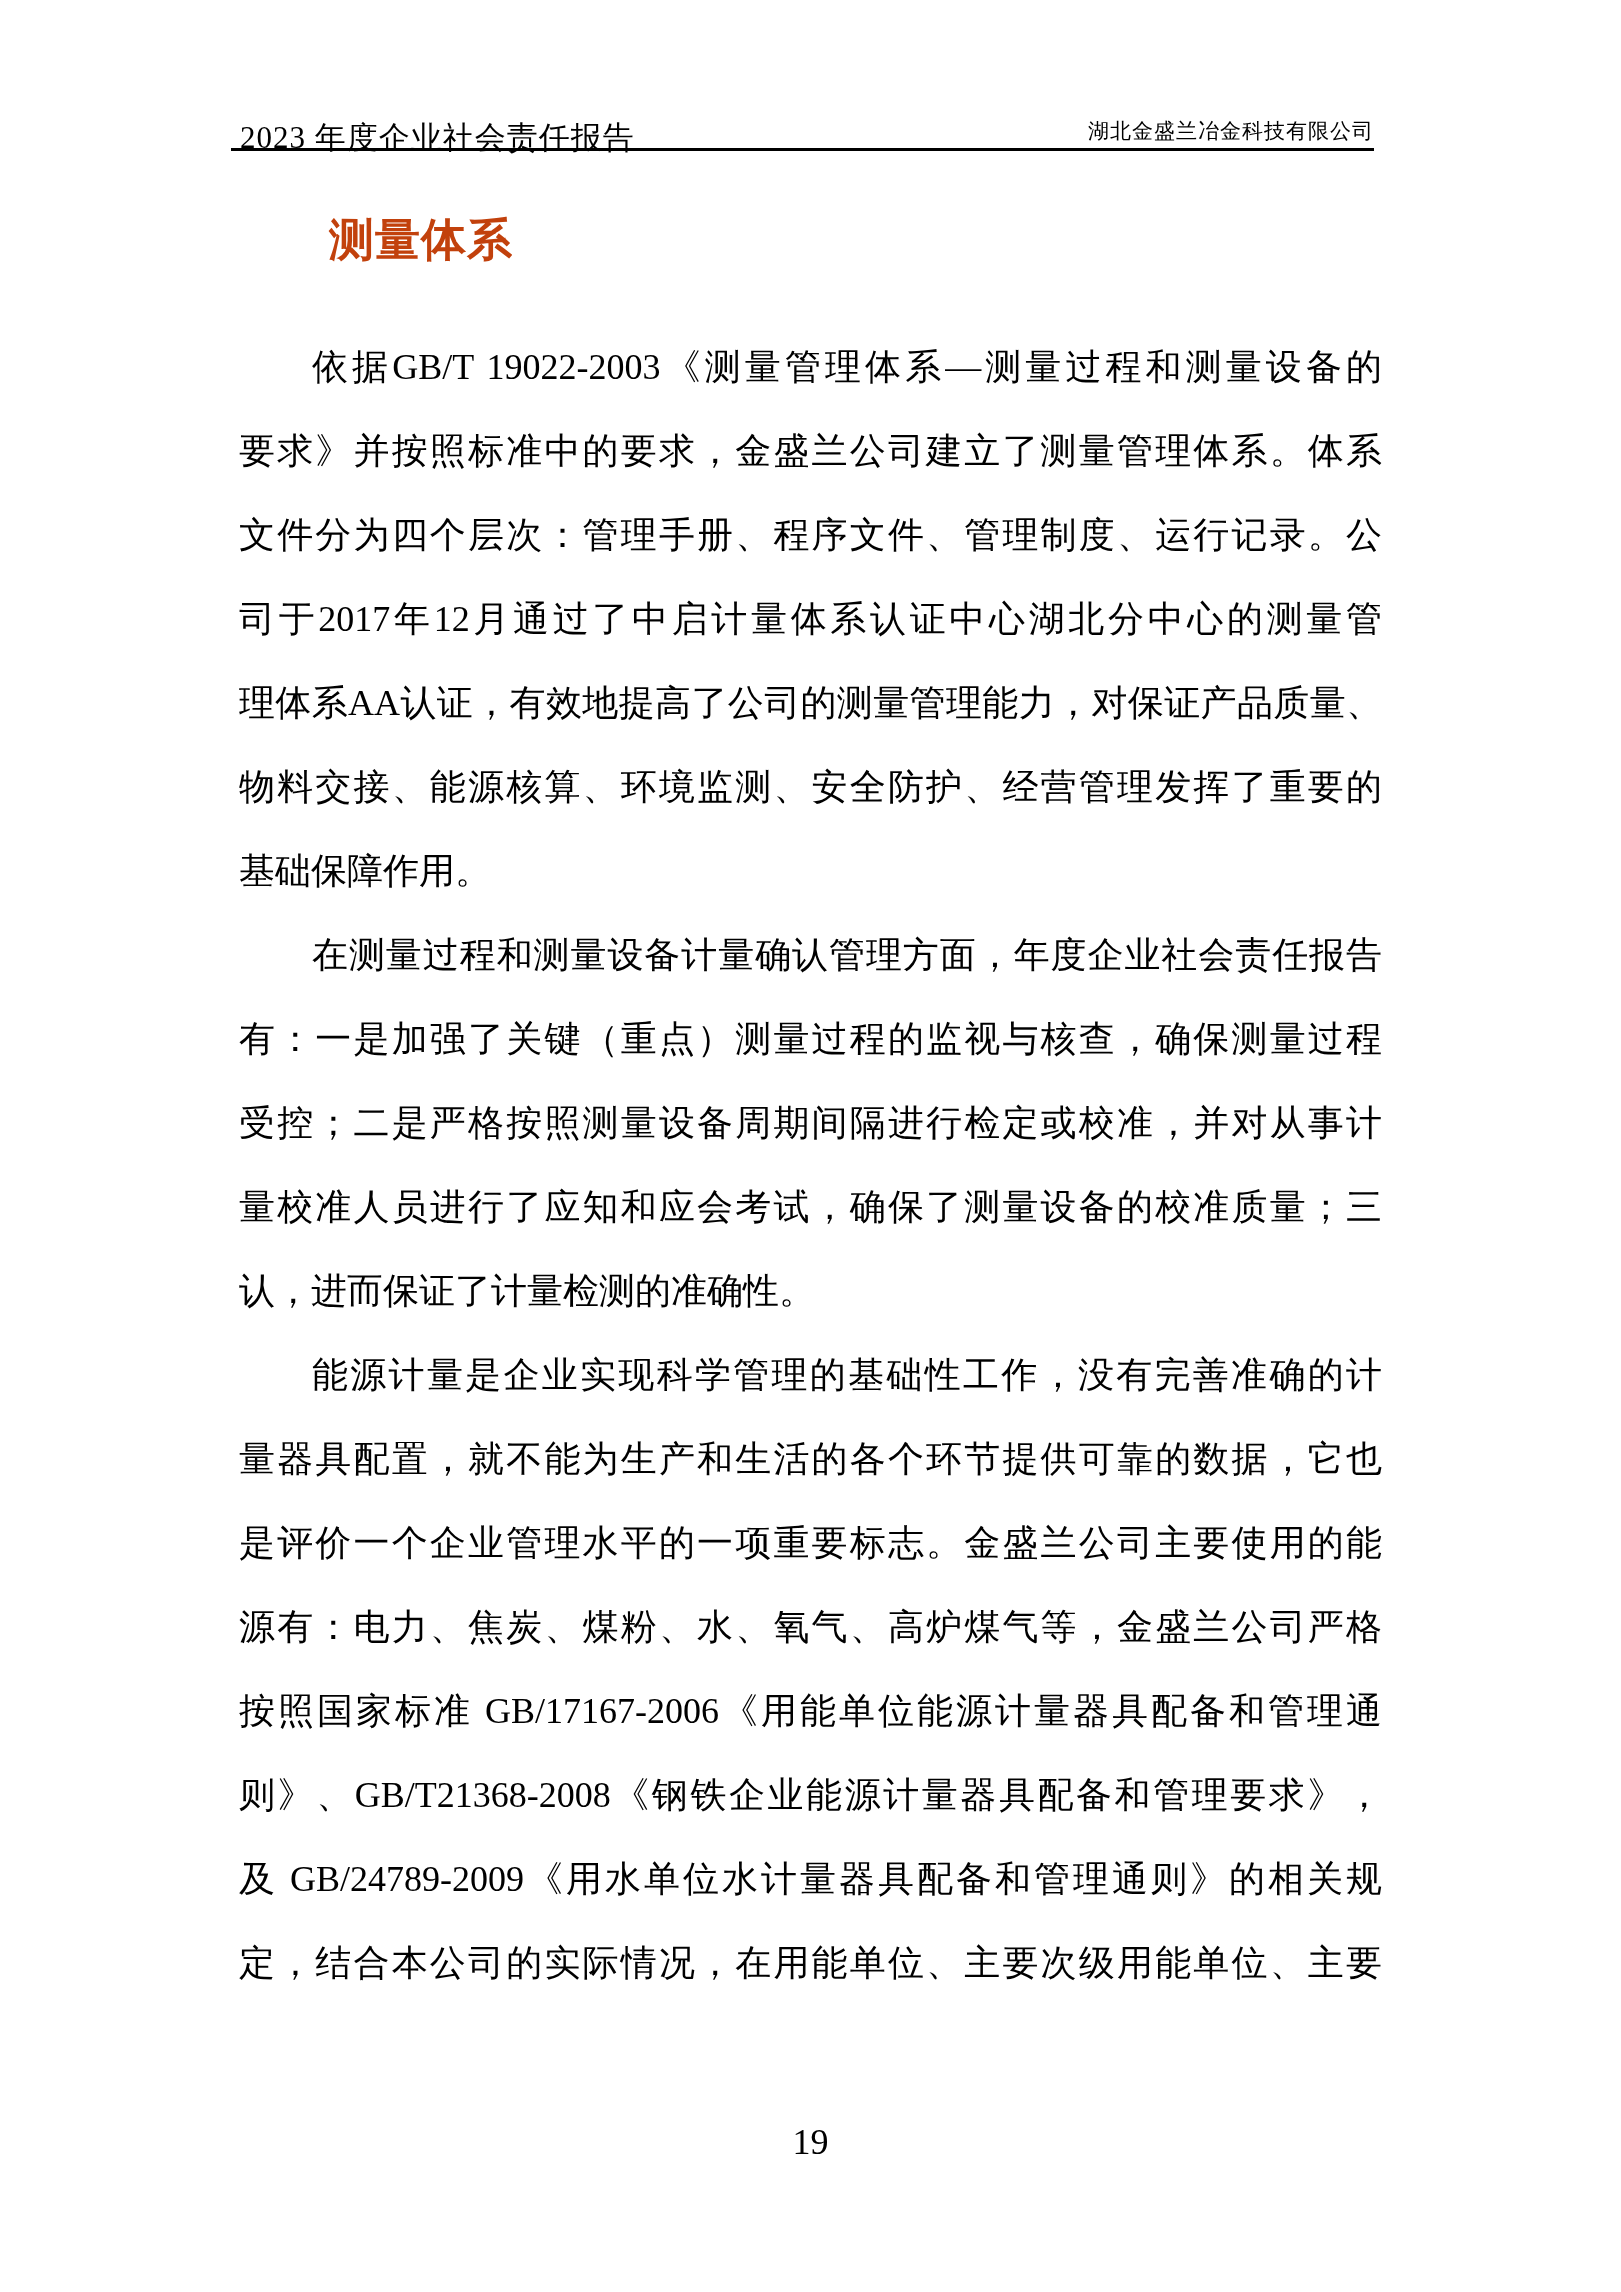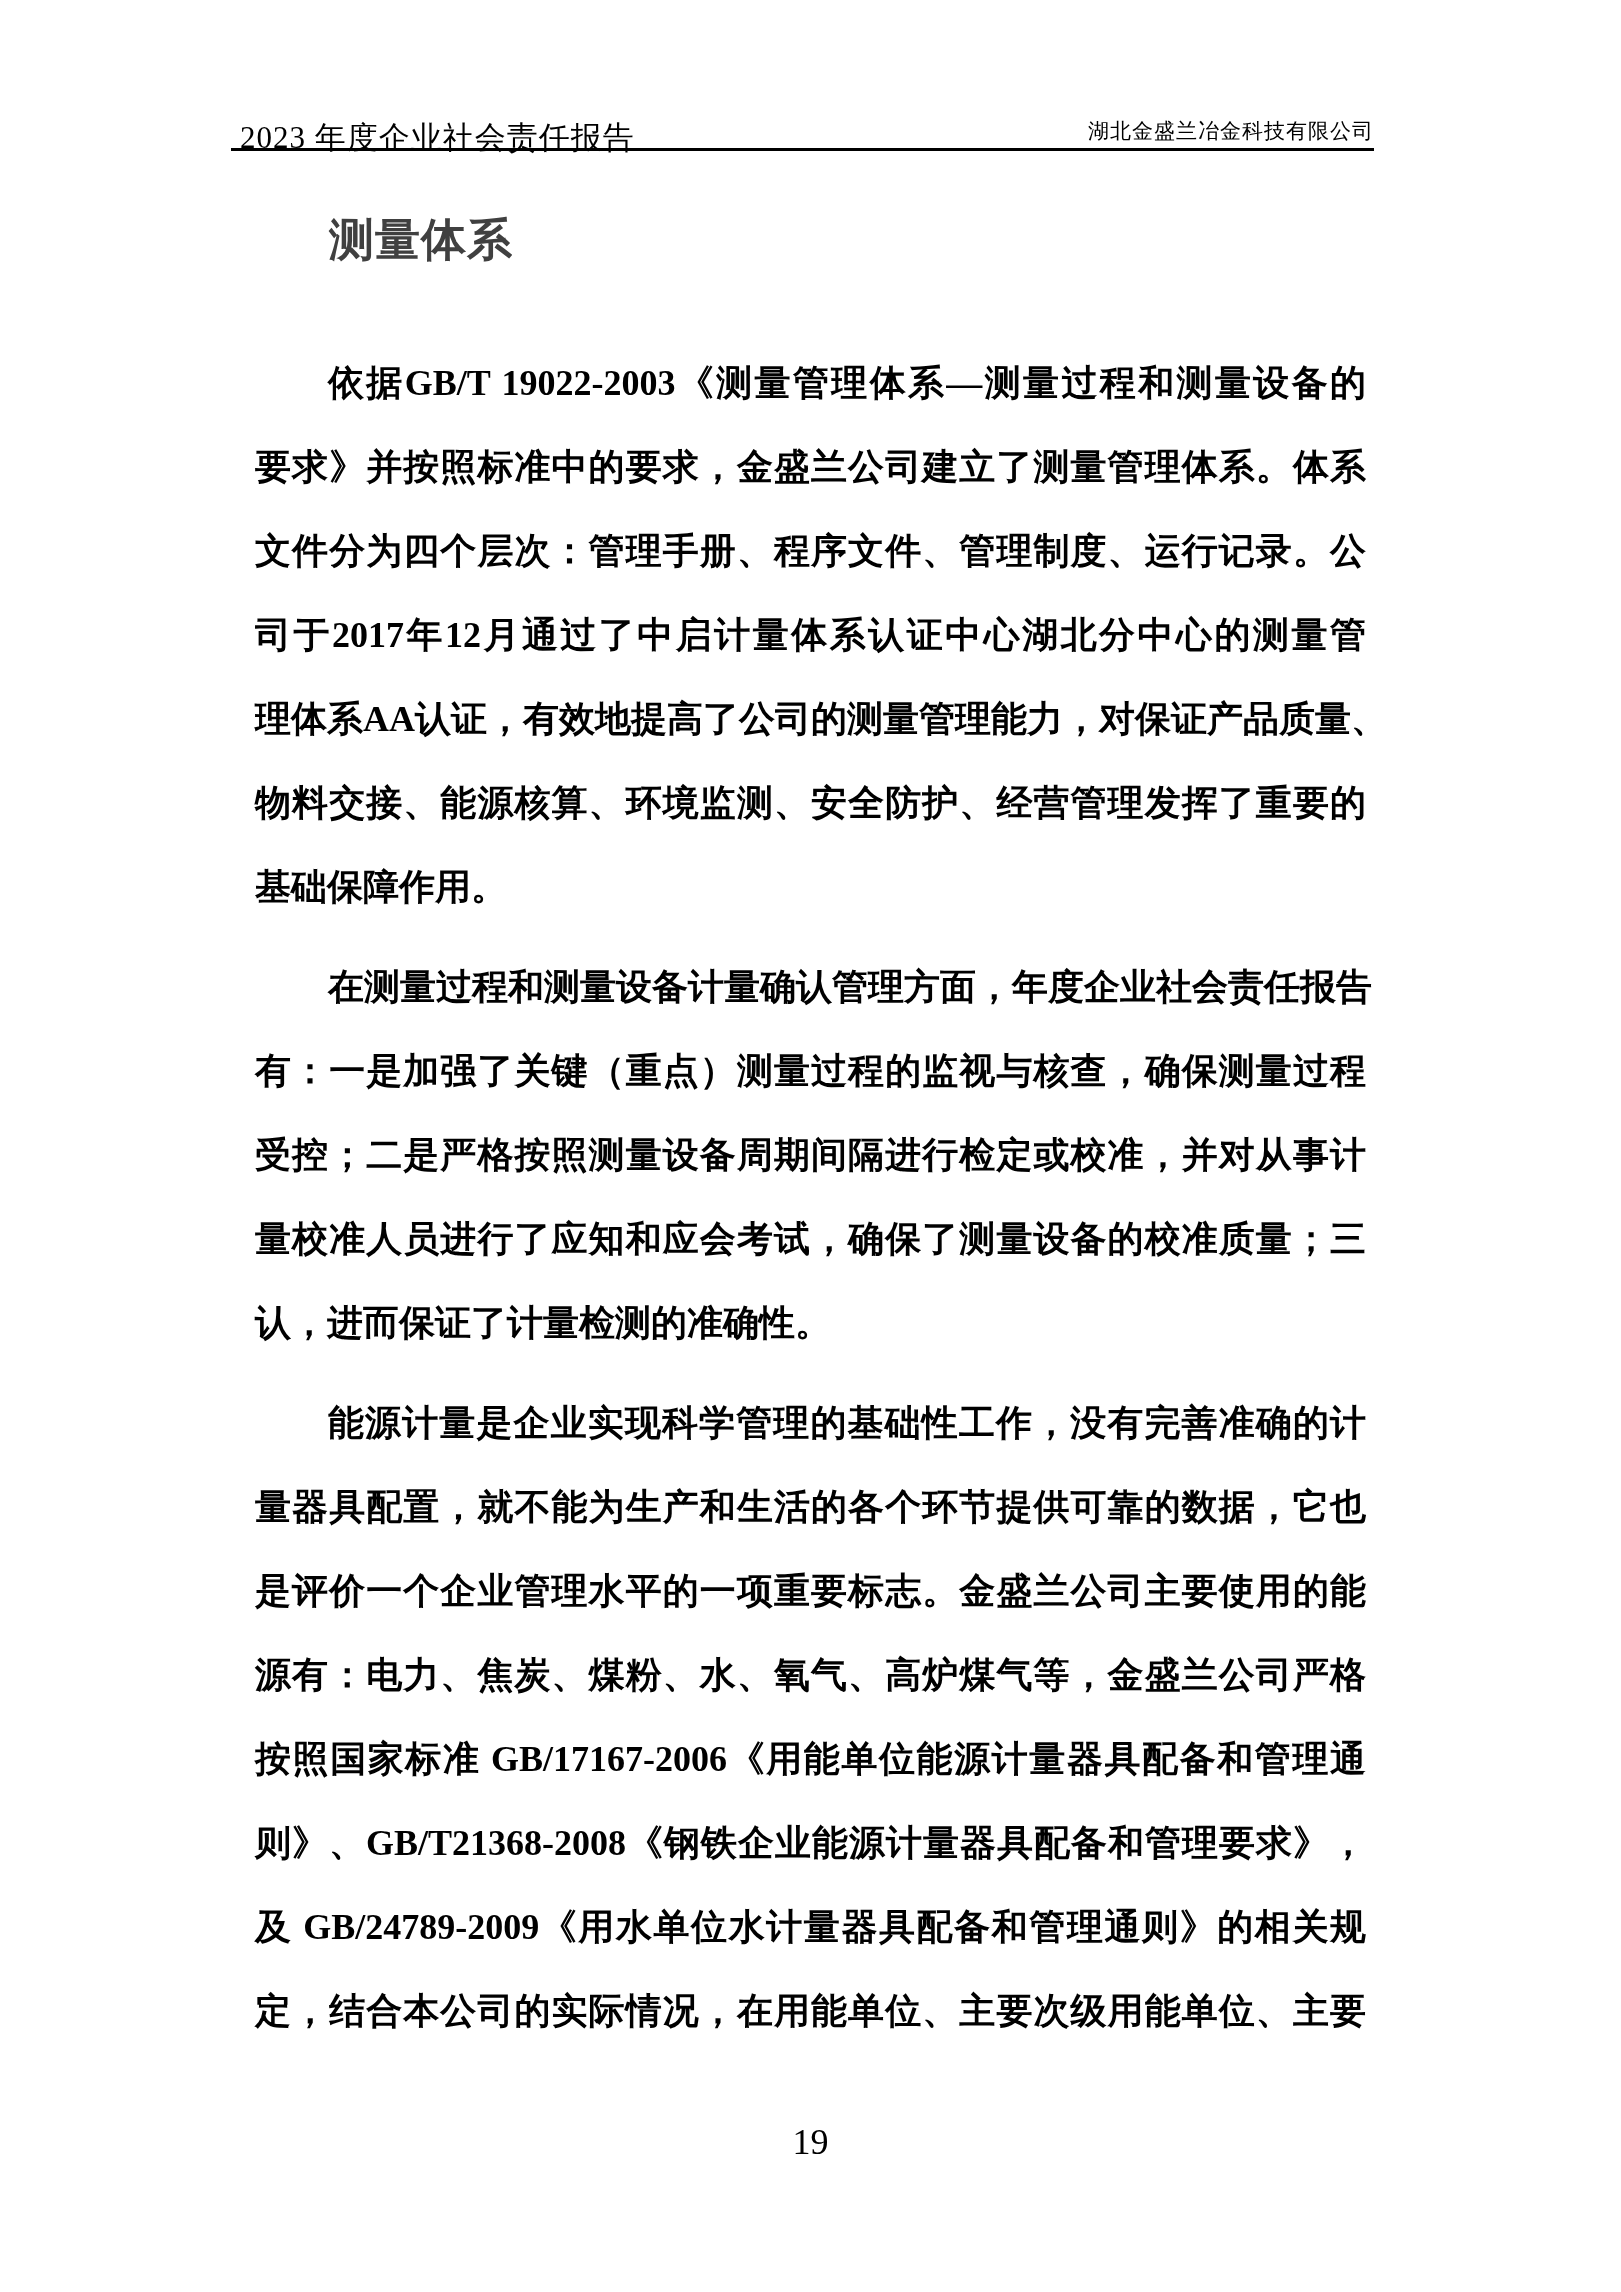--- a/index.html
+++ b/index.html
@@ -28,30 +28,30 @@
   }
 
   
   .doc-title {
     position: absolute; left: 329px; top: 210px;
     margin: 0;
     font-family: "Liberation Sans", "DejaVu Sans", sans-serif;
     font-weight: bold;
     font-size: 45px;
     letter-spacing: 1px;
-    color: #404040;
+    color: #c2410c;
     white-space: nowrap;
   }
 
   
   .body-text {
     position: absolute; left: 239px; top: 325px;
     width: 1143px;
   }
-  .paragraph { margin: 16px; padding: 0; font-weight: bold; }
+  .paragraph { margin: 0; padding: 0; }
   .line {
     height: 84px;
     line-height: 84px;
     font-size: 36px;
     color: #000000;
     text-align: justify;
     text-align-last: justify;
     text-justify: inter-character;
     white-space: nowrap;
     overflow: visible;

